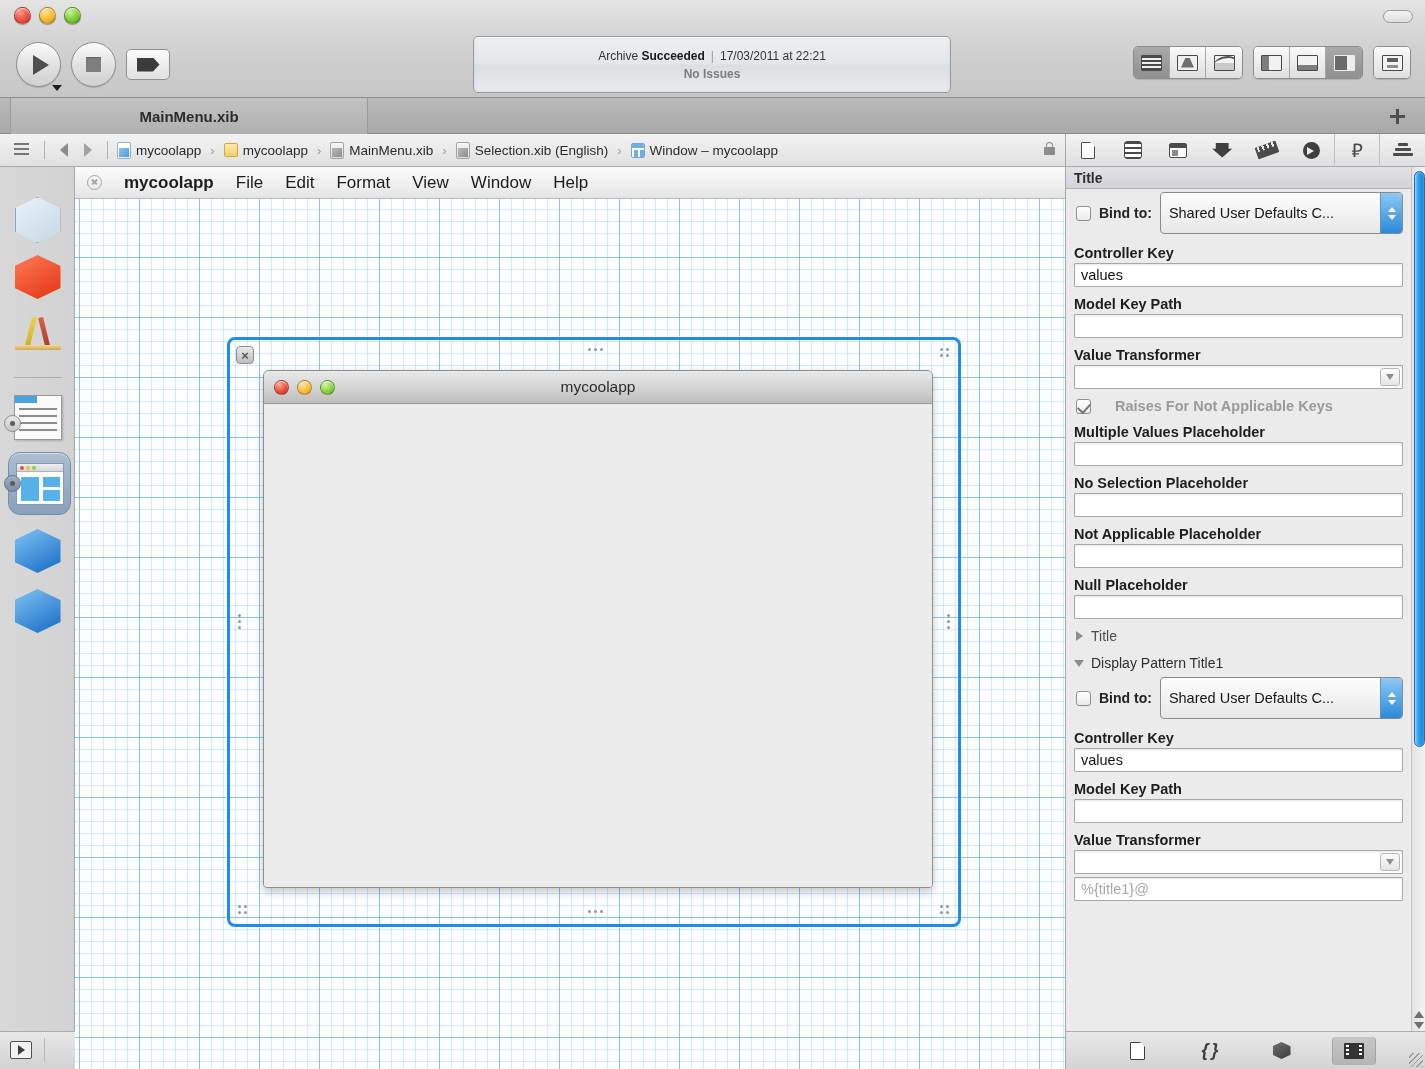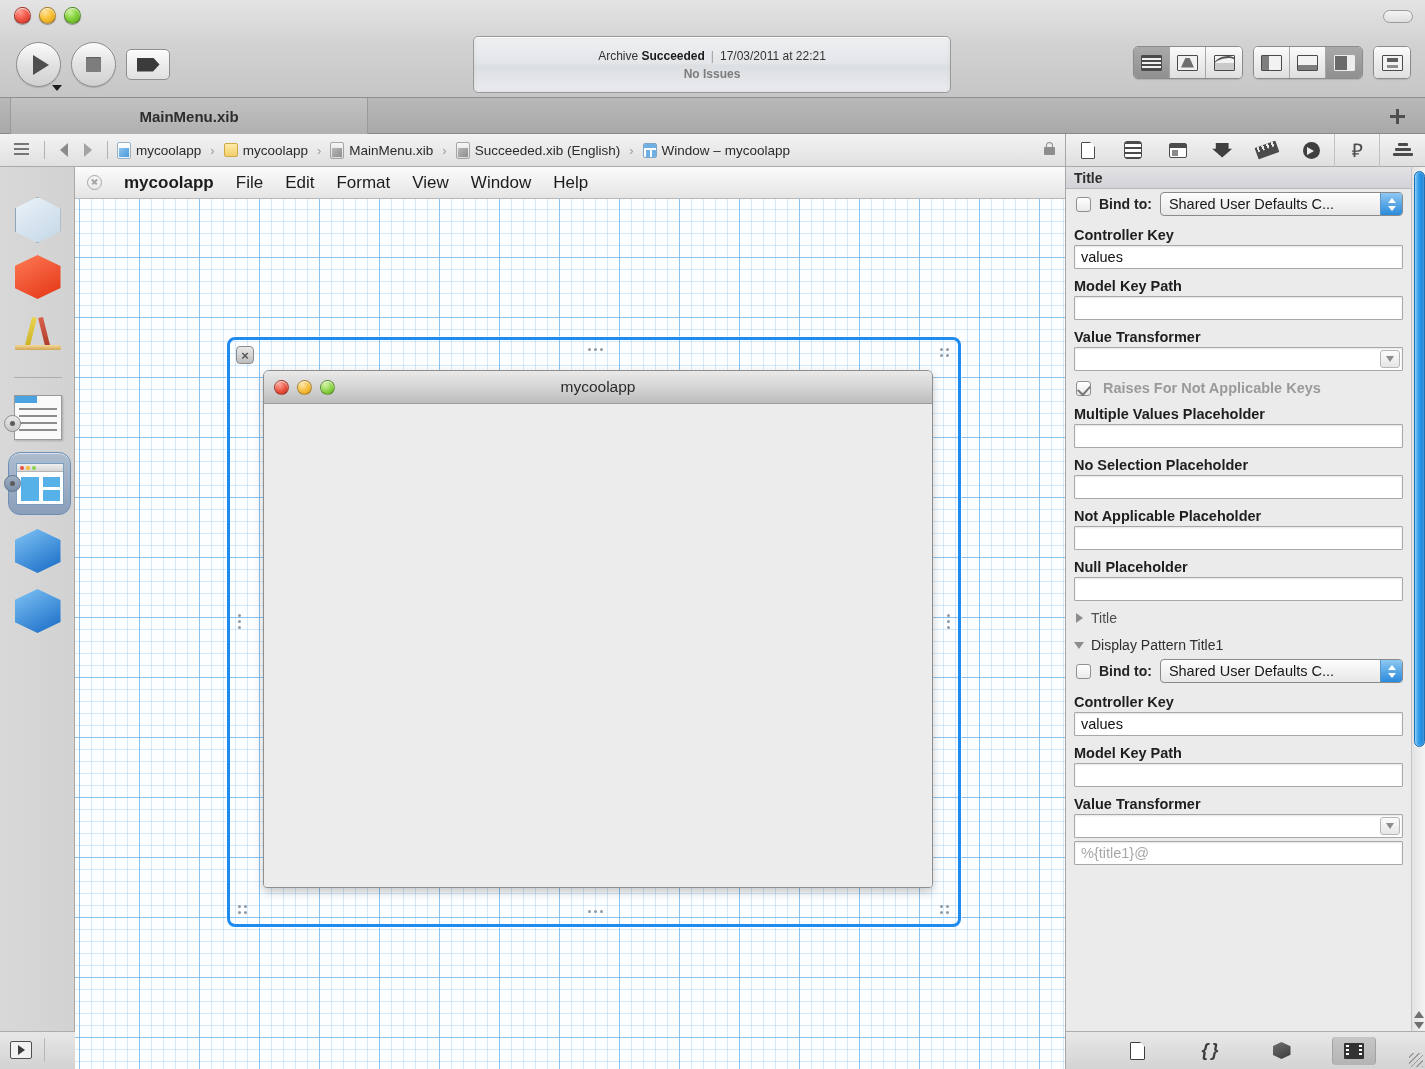--- a/index.html
+++ b/index.html
@@ -408,21 +408,21 @@
   .bind-row { display:flex; align-items:center; gap:8px; padding: 3px 8px 5px 10px; }
   .chk { width: 15px; height: 15px; border: 1px solid #8f8f8f; border-radius: 3px;
          background: linear-gradient(to bottom,#ffffff,#eaeaea);
          box-shadow: inset 0 1px 0 #fff; flex: none; position: relative; }
   .chk.checked::after {
     content:""; position:absolute; left:3px; top:1px; width:6px; height:10px;
     border: solid #767676; border-width: 0 2px 2px 0; transform: rotate(42deg);
   }
   .bind-label { font-size: 14px; color: #242424; font-weight: bold; }
   .popup {
-    flex: 1; height: 24px; border: 1px solid #8a8a8a; border-radius: 4px;
+    flex: 1; height: 42px; border: 1px solid #8a8a8a; border-radius: 4px;
     background: linear-gradient(to bottom,#fdfdfd,#e7e7e7);
     box-shadow: inset 0 1px 0 #fff;
     display: flex; align-items: center; padding-left: 8px;
     font-size: 14.5px; color: #161616; position: relative; overflow: hidden;
   }
   .popup .stepper {
     position:absolute; right:0; top:0; bottom:0; width: 22px;
     background: linear-gradient(to bottom,#8dc8f3,#2a8ada);
     border-left: 1px solid #5a97c6;
     display:flex; flex-direction:column; align-items:center; justify-content:center; gap:3px;
@@ -439,21 +439,21 @@
   }
   .fld.placeholder { color: #a7a7a7; }
   .fld.combo .cb-arrow {
     position:absolute; right:2px; top:2px; bottom:2px; width:20px;
     background: linear-gradient(to bottom,#fbfbfb,#e6e6e6);
     border:1px solid #b6b6b6; border-radius:3px;
     display:flex; align-items:center; justify-content:center;
   }
   .cb-tri { width:0;height:0;border-style:solid;border-width:6px 4px 0 4px;
             border-color:#8d8d8d transparent transparent transparent; }
-  .chk-row { display:flex; align-items:center; gap:12px; padding: 6px 8px 4px 10px; }
+  .chk-row { display:flex; align-items:center; gap:24px; padding: 6px 8px 4px 10px; }
   .chk-row .dis-lbl { font-size: 14.5px; color: #9a9a9a; font-weight: bold; }
   .sub-row { display:flex; align-items:center; gap:8px; padding: 6px 8px 6px 10px;
              font-size: 14px; color: #4c4c4c; }
 
   
   .vscroll {
     position: absolute; right: 0; top: 33px; bottom: 38px; width: 14px;
     background: linear-gradient(to right,#e3e3e3,#f3f3f3);
     border-left: 1px solid #c4c4c4;
   }
@@ -593,21 +593,21 @@
     <span class="crumb-chev">›</span>
 
     <span class="crumb">
       <i class="ci nibgray"></i>
       <span>MainMenu.xib</span>
     </span>
     <span class="crumb-chev">›</span>
 
     <span class="crumb">
       <i class="ci nibgray"></i>
-      <span>Succeeded.xib (English)</span>
+      <span>Selection.xib (English)</span>
     </span>
     <span class="crumb-chev">›</span>
 
     <span class="crumb">
       <i class="ci winico"></i>
       <span>Window – mycoolapp</span>
     </span>
 
     <span class="lock-ico">
       <i class="lock-shk"></i>

